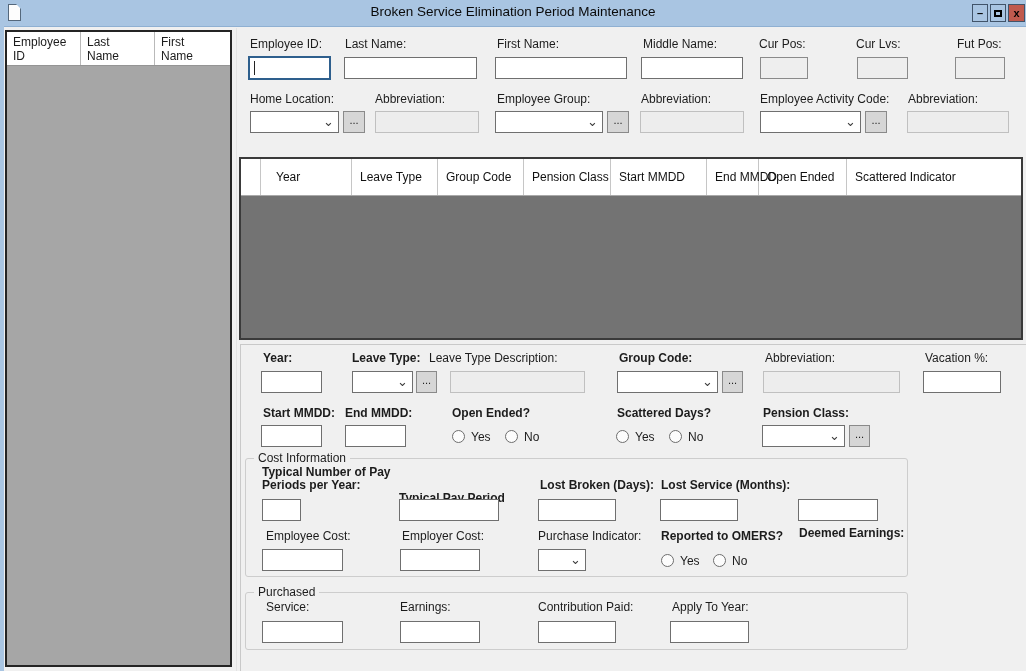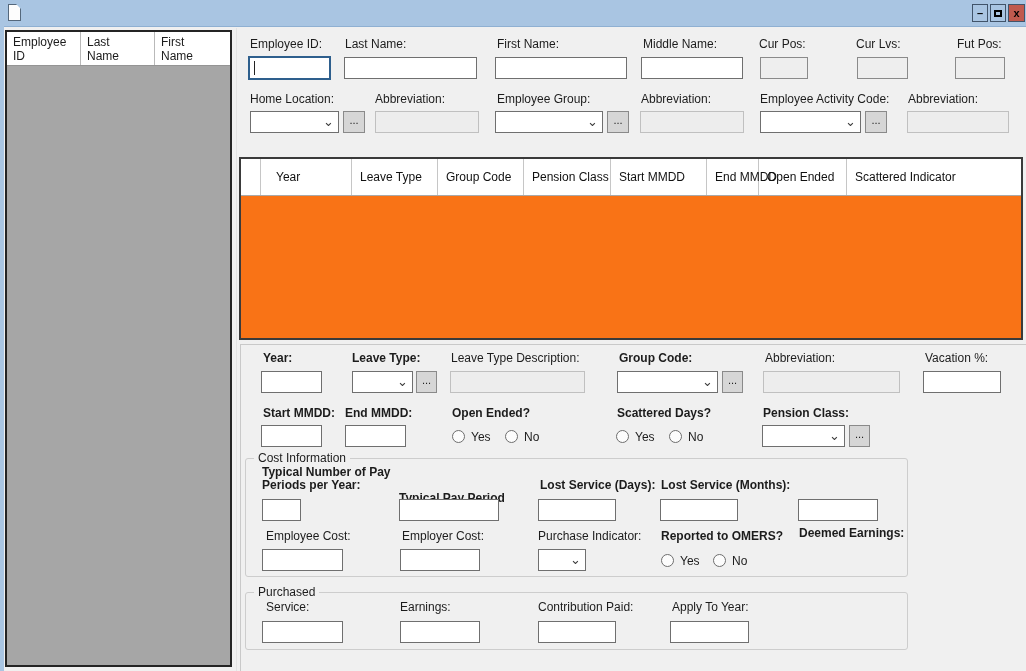--- a/index.html
+++ b/index.html
@@ -16,21 +16,21 @@
   .tb-btn{width:16px;height:18px;background:#a9c5e2;border:1px solid #41546a;box-sizing:border-box;display:flex;align-items:center;justify-content:center;font-weight:bold;font-size:11px;color:#000;cursor:default;}
   .tb-btn.close{background:#c05a4e;width:17px;}
   .max-glyph{width:8px;height:7px;border:2px solid #000;box-sizing:border-box;background:#a9c5e2;}
   .edge-l{position:absolute;left:0;top:26px;width:4px;height:645px;background:#a9c5e2;}
   
   .list{position:absolute;left:5px;top:30px;width:227px;height:637px;border:2px solid #242424;background:#a6a6a6;box-sizing:border-box;}
   .list-header{display:flex;height:33px;background:#fff;border-bottom:1px solid #949494;}
   .lh{box-sizing:border-box;border-right:1px solid #b9b9b9;font-size:12px;line-height:14px;padding-left:6px;display:flex;align-items:center;}
   .lh span{display:inline-block;width:min-content;}
   
-  .grid{position:absolute;left:239px;top:157px;width:784px;height:183px;border:2px solid #3a3a3a;background:#f97316;box-sizing:border-box;}
+  .grid{position:absolute;left:239px;top:157px;width:784px;height:183px;border:2px solid #3a3a3a;background:#737373;box-sizing:border-box;}
   .grid-header{display:flex;height:36px;background:#fff;border-bottom:1px solid #a9a9a9;}
   .gh{box-sizing:border-box;border-right:1px solid #c6c6c6;font-size:12px;line-height:14px;color:#111;padding-left:8px;display:flex;align-items:center;}
   .gh span{display:inline-block;width:min-content;white-space:nowrap;}
   .gh.single span{width:auto;}
   
   .vsep{position:absolute;left:236px;top:28px;width:1px;height:643px;background:#e3e3e3;}
   .bp-top{position:absolute;left:240px;top:344px;width:786px;height:1px;background:#c9c9c9;}
   .bp-left{position:absolute;left:240px;top:344px;width:1px;height:327px;background:#c9c9c9;}
   
   .lb{position:absolute;font-size:12px;white-space:nowrap;color:#1c1c1c;}
@@ -47,20 +47,21 @@
   .radio{position:absolute;box-sizing:border-box;width:13px;height:13px;border:1px solid #6e6e6e;border-radius:50%;background:#fcfcfc;}
   
   .gbox{position:absolute;box-sizing:border-box;border:1px solid #cdcdcd;border-radius:3px;}
   .glegend{position:absolute;font-size:12px;background:#f0f0f0;padding:0 4px;white-space:nowrap;color:#1c1c1c;}
 </style>
 </head>
 <body>
 
 <div class="titlebar">
   <div class="win-icon"></div>
+  <div class="title">Broken Service Elimination Period Maintenance</div>
   <div class="tb-btns">
     <div class="tb-btn">
         <span>–</span>
       </div>
     <div class="tb-btn">
         <span class="max-glyph"></span>
       </div>
     <div class="tb-btn close">
         <span>x</span>
       </div>
@@ -155,21 +156,21 @@
       </div>
   </div>
   <div style="height:143px;"></div>
 </div>
 
 <div class="bp-top"></div>
 <div class="bp-left"></div>
 
 <span class="lb b" style="left:263px;top:351px;">Year:</span>
 <span class="lb b" style="left:352px;top:351px;">Leave Type:</span>
-<span class="lb" style="left:451px;top:351px;">Leave Type Description:</span>
+<span class="lb" style="left:429px;top:351px;">Leave Type Description:</span>
 <span class="lb b" style="left:619px;top:351px;">Group Code:</span>
 <span class="lb" style="left:765px;top:351px;">Abbreviation:</span>
 <span class="lb" style="left:925px;top:351px;">Vacation %:</span>
 
 <input class="ti" style="left: 261px; top: 371px; width: 61px;" value="">
 <div class="combo" style="left:352px;top:371px;width:61px;">
     <span class="chev">⌄</span>
   </div>
 <div class="dots" style="left:416px;top:371px;width:21px;">...</div>
 <input class="ti dis2" style="left: 450px; top: 371px; width: 135px;" disabled="" value="">
@@ -199,21 +200,21 @@
 <div class="combo" style="left:762px;top:425px;width:83px;">
     <span class="chev">⌄</span>
   </div>
 <div class="dots" style="left:849px;top:425px;width:21px;">...</div>
 
 <div class="gbox" style="left:245px;top:458px;width:663px;height:119px;"></div>
 <span class="glegend" style="left:254px;top:451px;">Cost Information</span>
 
 <span class="lb wrap" style="left:262px;top:466px;width:138px;">Typical Number of Pay Periods per Year:</span>
 <span class="lb wrap" style="left:399px;top:492px;width:122px;">Typical Pay Period Earnings:</span>
-<span class="lb b" style="left:540px;top:478px;">Lost Service (Days):</span>
+<span class="lb b" style="left:540px;top:478px;">Lost Broken (Days):</span>
 <span class="lb b" style="left:661px;top:478px;">Lost Service (Months):</span>
 <span class="lb b" style="left:799px;top:478px;margin-top:48px;">Deemed Earnings:</span>
 
 <input class="ti" style="left: 262px; top: 499px; width: 39px;" value="">
 <input class="ti" style="left: 399px; top: 499px; width: 100px;" value="">
 <input class="ti" style="left: 538px; top: 499px; width: 78px;" value="">
 <input class="ti" style="left: 660px; top: 499px; width: 78px;" value="">
 <input class="ti" style="left: 798px; top: 499px; width: 80px;" value="">
 
 <span class="lb" style="left:266px;top:529px;">Employee Cost:</span>

